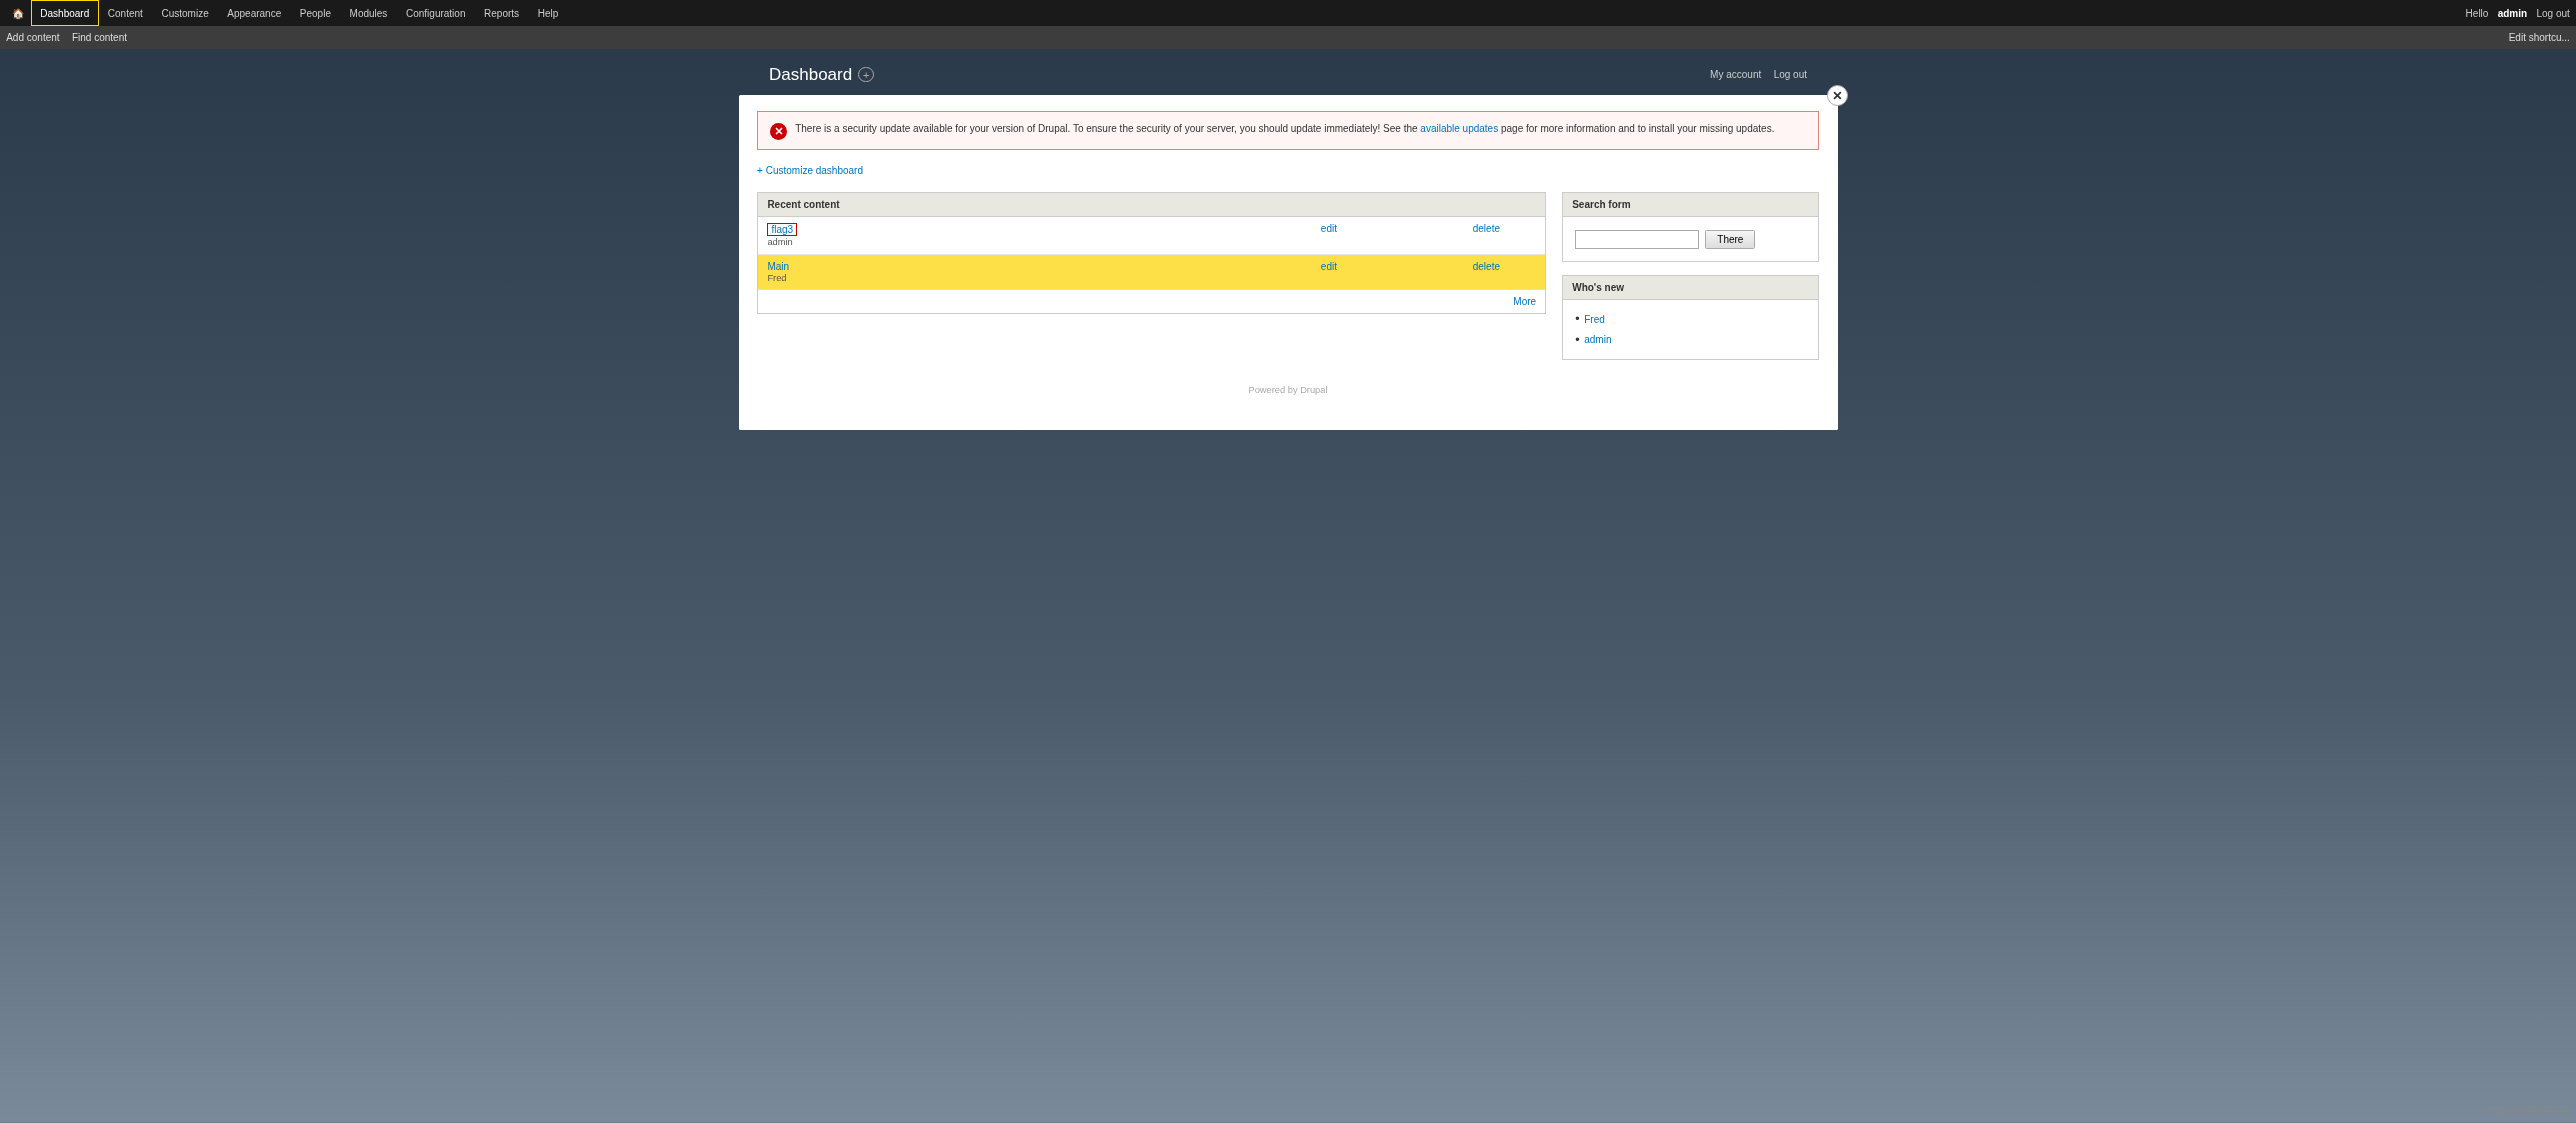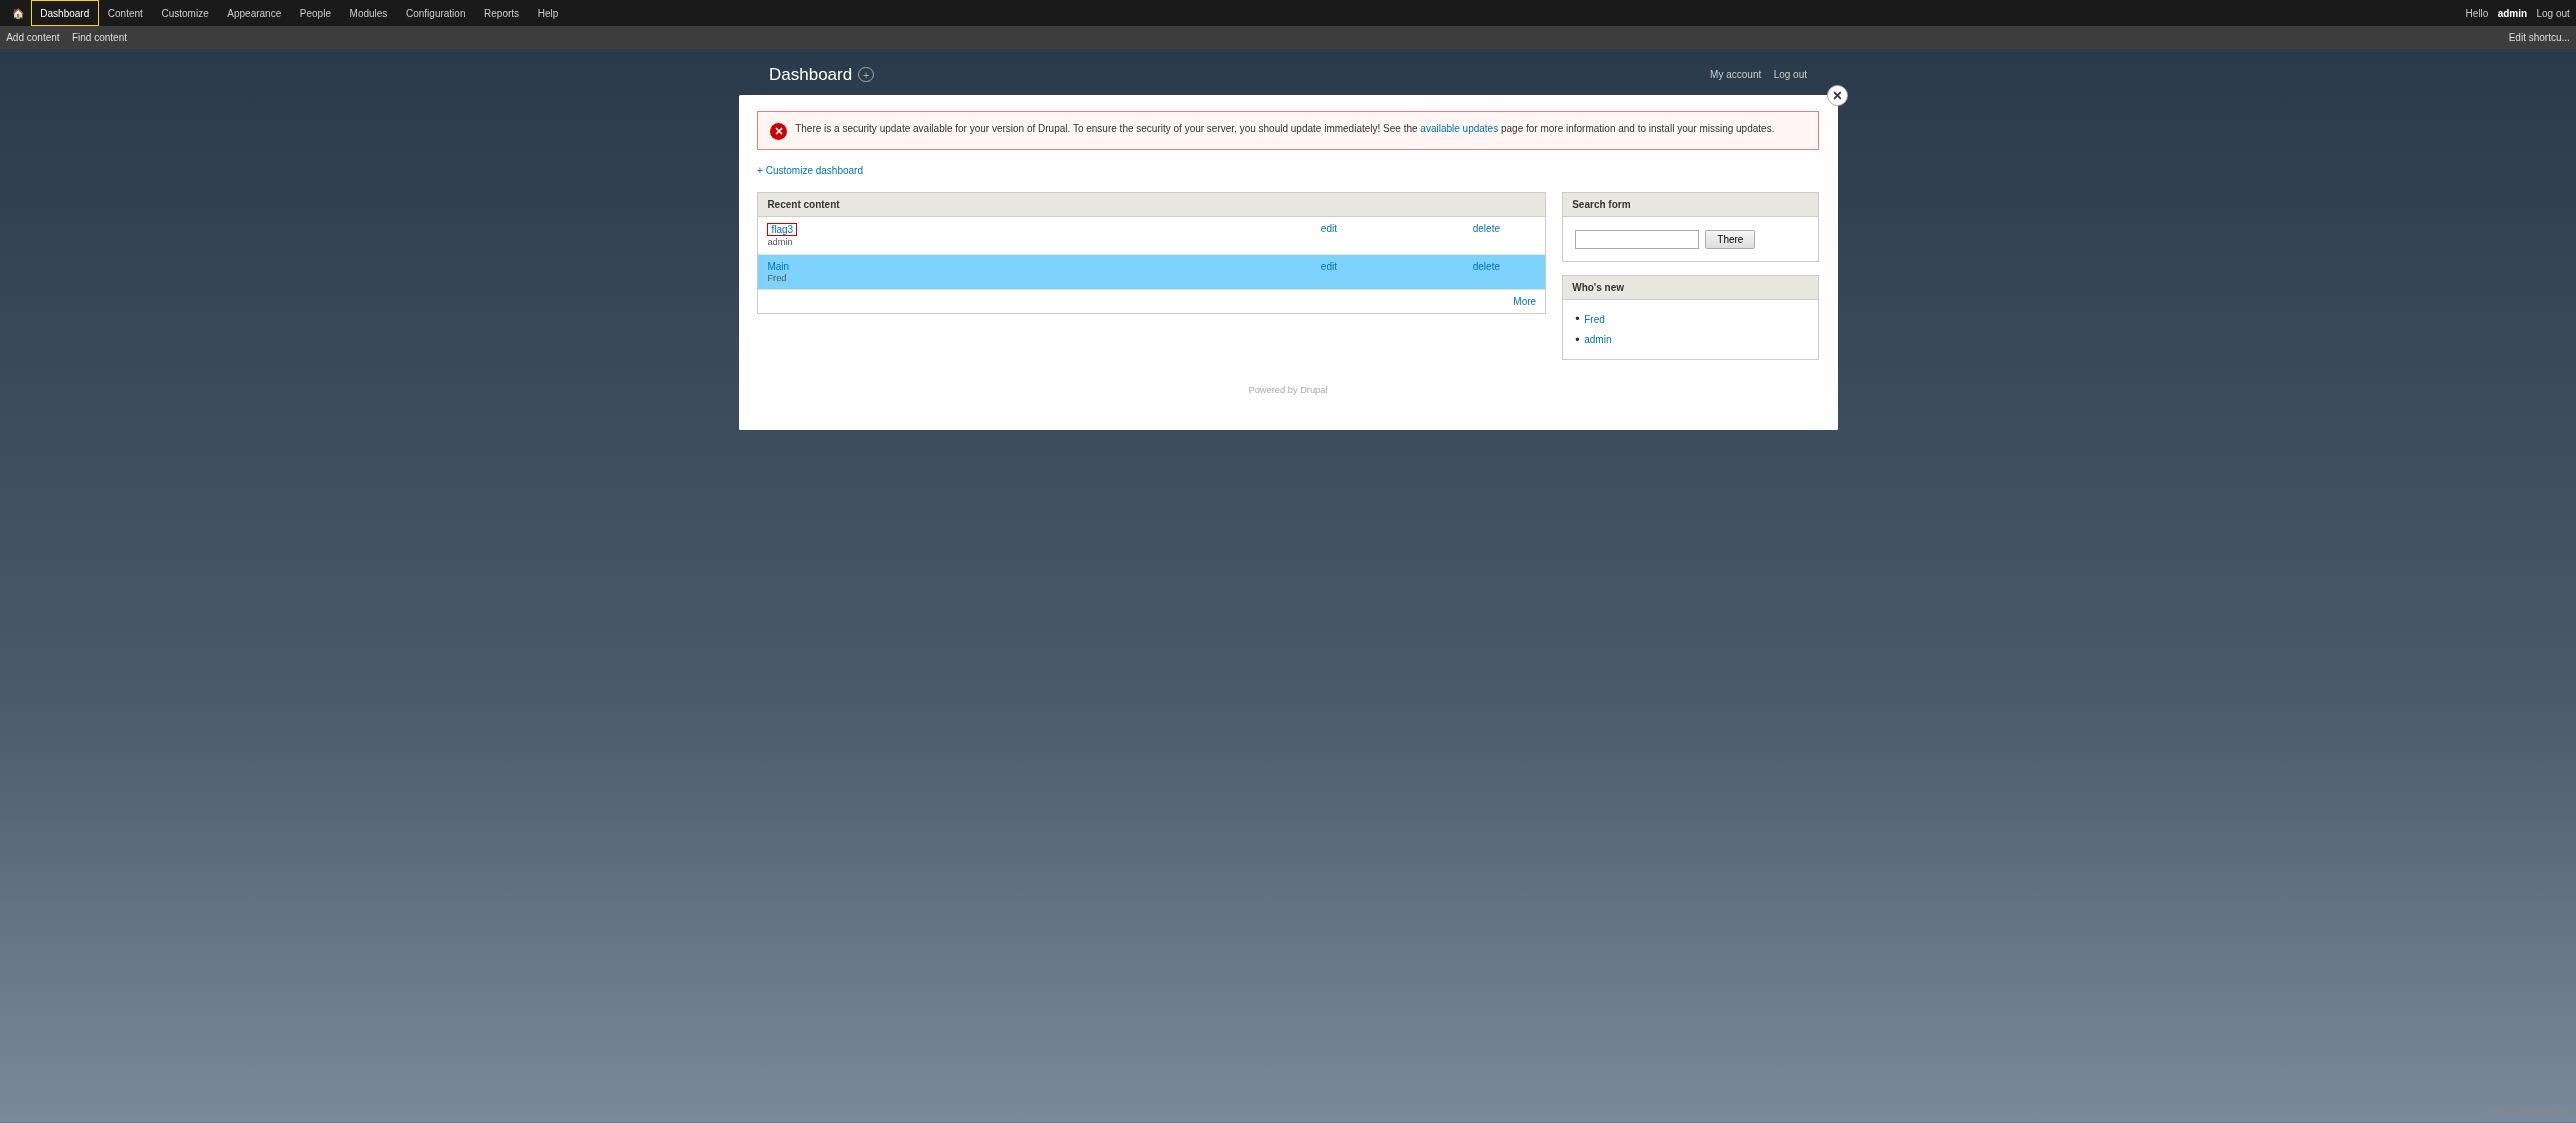--- a/index.html
+++ b/index.html
@@ -208,21 +208,21 @@
     }
     #recent-content-table tr:last-child { border-bottom: none; }
     #recent-content-table td {
       padding: 6.2px 9.3px;
       font-size: 10px;
       vertical-align: top;
     }
     .content-title { color: #0073bb; text-decoration: none; cursor: pointer; }
     .content-author { color: #555; font-size: 9.3px; }
     .content-action { color: #0073bb; text-decoration: none; cursor: pointer; }
-    .row-alt { background: #7dd3fc; }
+    .row-alt { background: #fde047; }
 
     
     #more-link-row td {
       text-align: right;
       padding: 6.2px 9.3px;
     }
     #more-link-row a { color: #0073bb; text-decoration: none; font-size: 10px; }
 
     
     #search-form-body {

